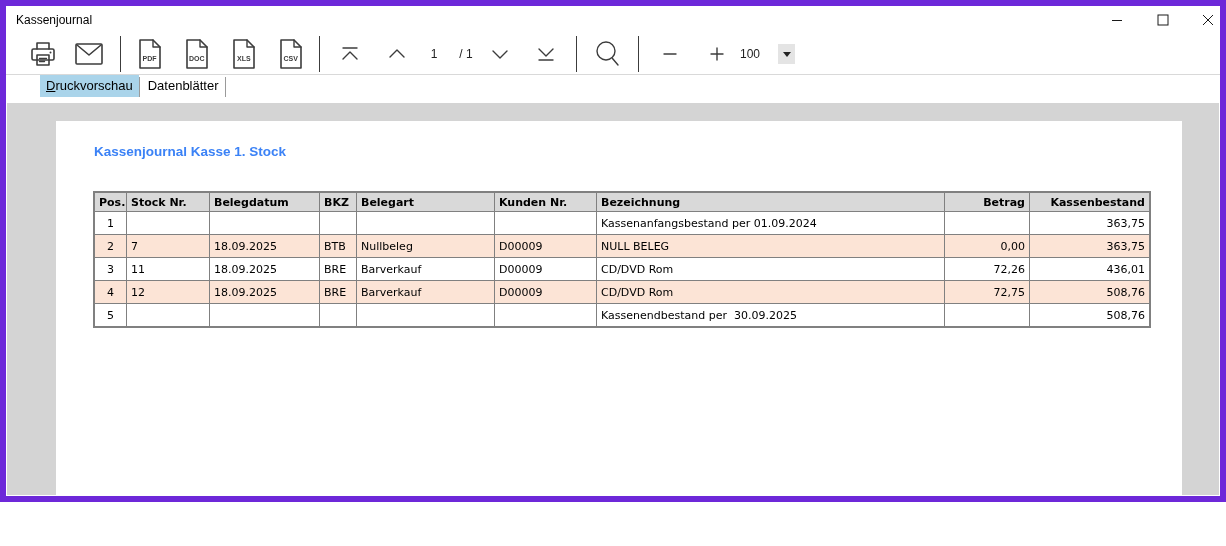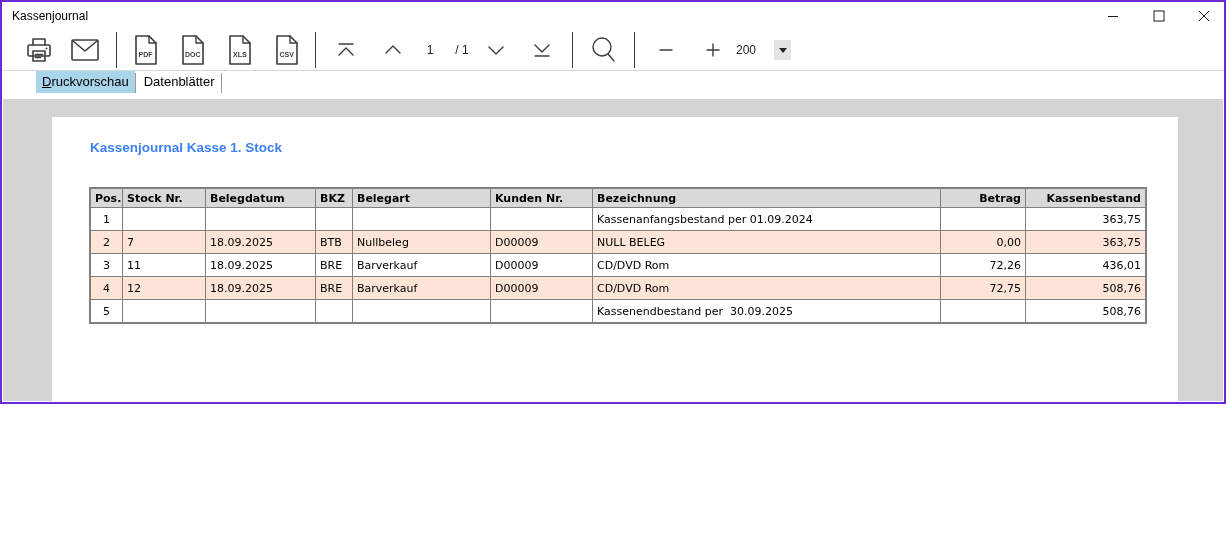--- a/index.html
+++ b/index.html
@@ -1,23 +1,23 @@
 <!DOCTYPE html>
 <html style="--row-highlight: #fce4d6; --header-bg: #d9d9d9; --tab-active-bg: #aad4ea; --content-bg: #d4d4d4;"><head>
 <meta charset="utf-8">
 <style>
   * { box-sizing: border-box; margin: 0; padding: 0; }
   html, body { background: #ffffff; }
   body { font-family: "Liberation Sans", sans-serif; }
 
   .window {
     position: relative;
-    width: 1226px; height: 404px;
-    background: #ffffff;
-    border: 2px solid #6d28d9;
+    width: 1226px; height: 502px;
+    background: #ffffff;
+    border: 6px solid #6d28d9;
     overflow: hidden;
   }
 
   
   .titlebar {
     position: relative;
     height: 28px;
     background: #ffffff;
   }
   .titlebar .title {
@@ -243,21 +243,21 @@
       <svg width="18" height="18" viewBox="0 0 18 18">
         <line class="icon-thin" x1="3" y1="9" x2="15" y2="9"></line>
       </svg>
     </div>
     <div class="tb-btn" style="left:694px;top:8px;height:24px">
       <svg width="18" height="18" viewBox="0 0 18 18">
         <line class="icon-thin" x1="3" y1="9" x2="15" y2="9"></line>
         <line class="icon-thin" x1="9" y1="3" x2="9" y2="15"></line>
       </svg>
     </div>
-    <div class="tb-text" style="left:725px;width:38px">200</div>
+    <div class="tb-text" style="left:725px;width:38px">100</div>
     <div class="zoom-dropdown">
       <span class="tri"></span>
     </div>
   </div>
 
   <div class="tabbar">
     <div class="tab active">
       <span class="accel">D</span><span>ruckvorschau</span>
     </div>
     <div class="tab-sep"></div>

